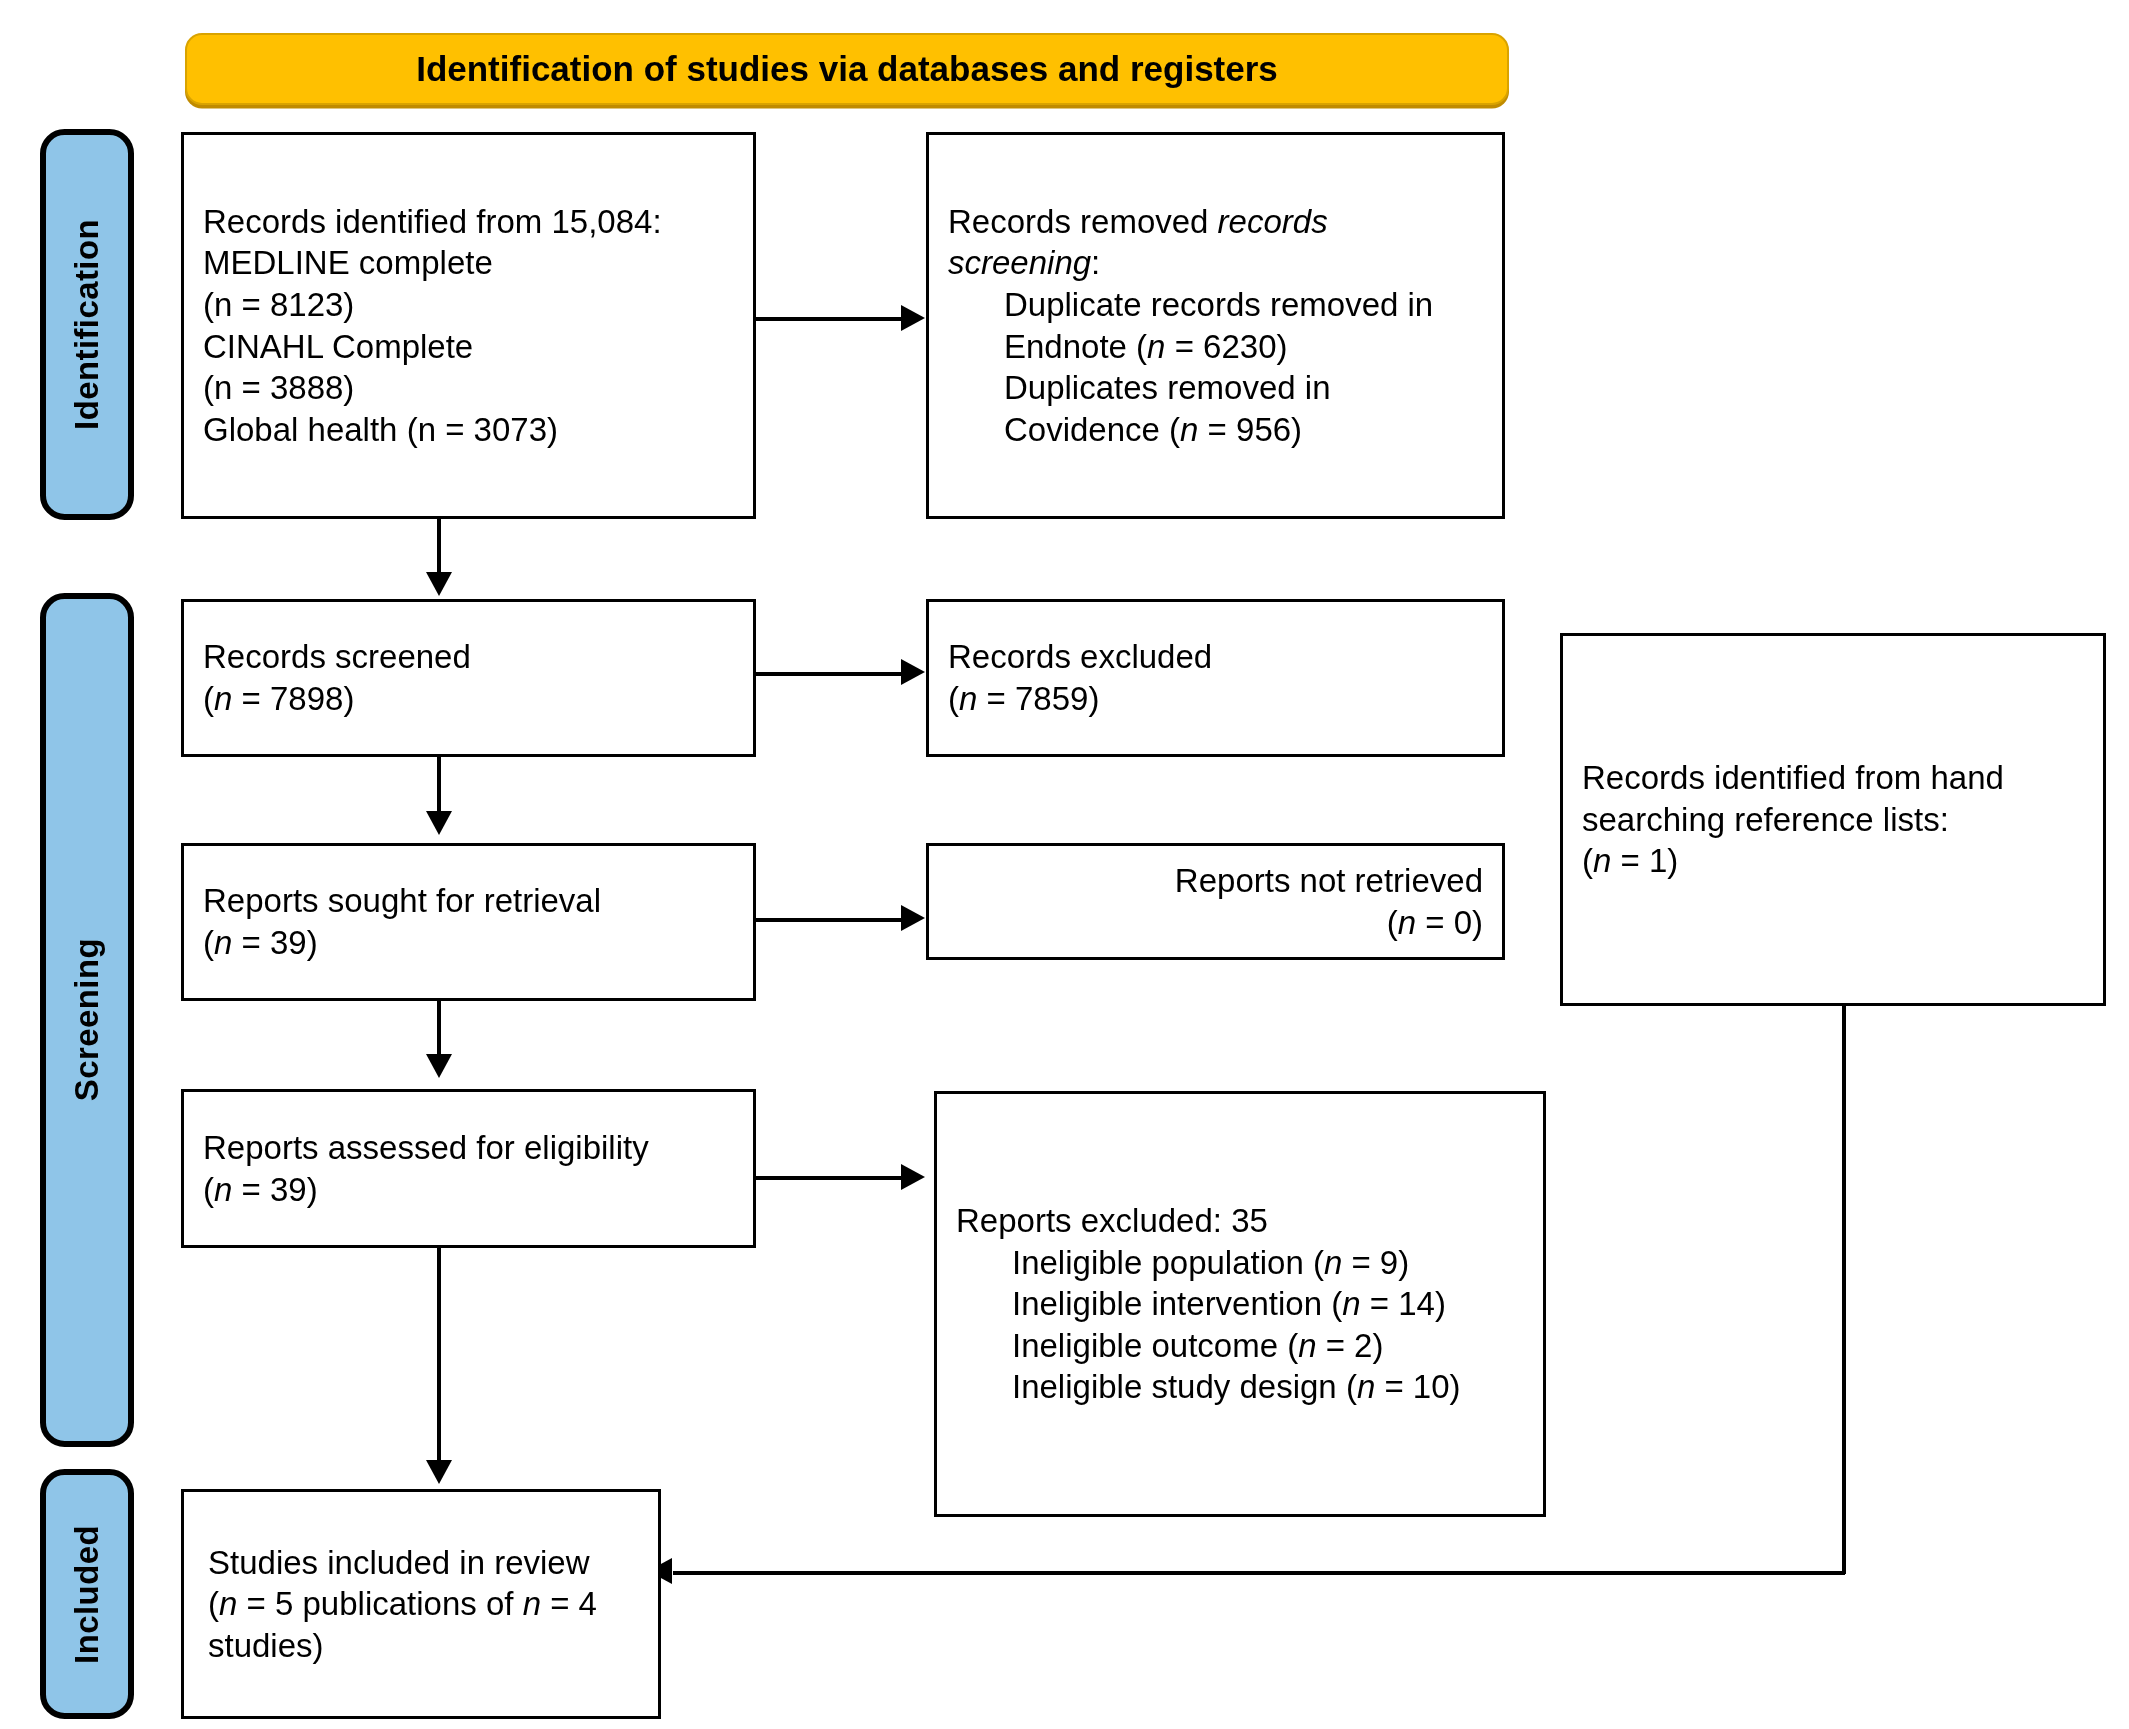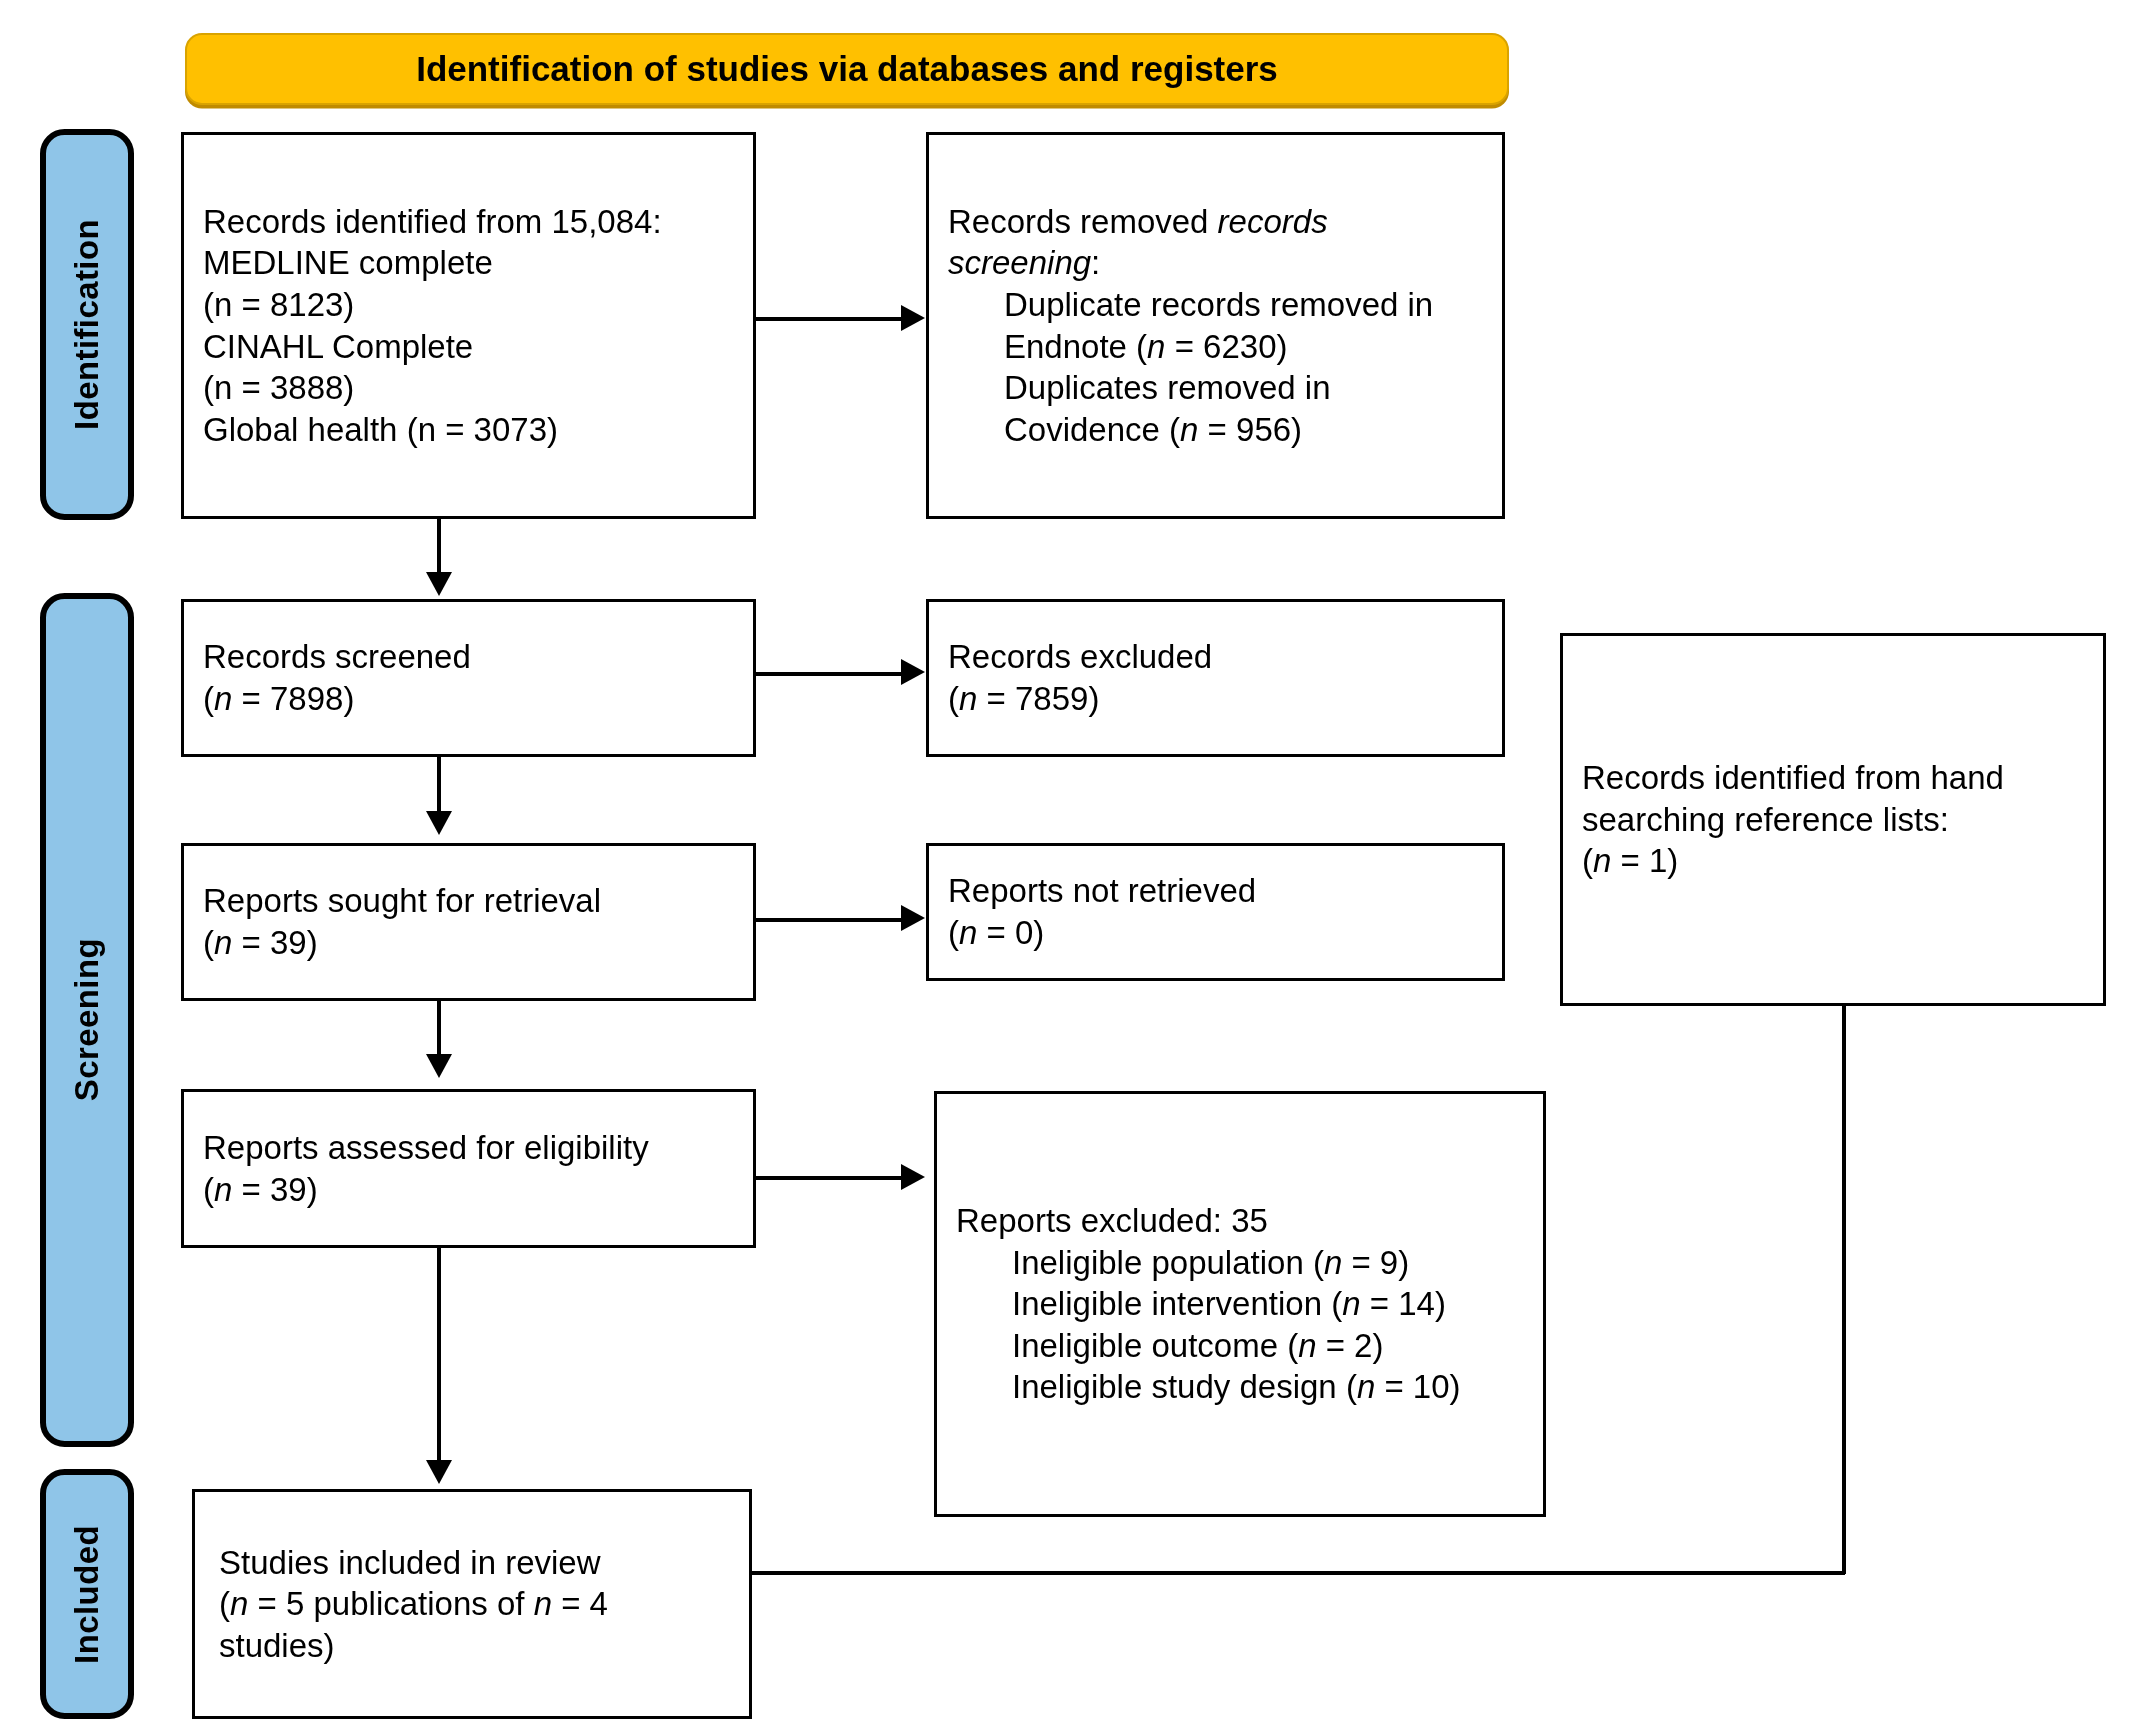--- a/index.html
+++ b/index.html
@@ -155,21 +155,21 @@
   <div class="arrow-d" style="left:426px;top:811px;"></div>
 
   <div class="box" style="left:181px;top:843px;width:575px;height:158px;">
     <div class="line">Reports sought for retrieval</div>
     <div class="line">(<i>n</i> = 39)</div>
   </div>
 
   <div class="hline" style="left:756px;top:918px;width:148px;"></div>
   <div class="arrow-r" style="left:901px;top:905px;"></div>
 
-  <div class="box" style="left:926px;top:843px;width:579px;height:138px;">
+  <div class="box" style="left:926px;top:843px;width:579px;height:117px;align-items:flex-end;">
     <div class="line">Reports not retrieved</div>
     <div class="line">(<i>n</i> = 0)</div>
   </div>
 
   <div class="vline" style="left:437px;top:1001px;height:54px;"></div>
   <div class="arrow-d" style="left:426px;top:1054px;"></div>
 
   <div class="box" style="left:181px;top:1089px;width:575px;height:159px;">
     <div class="line">Reports assessed for eligibility</div>
     <div class="line">(<i>n</i> = 39)</div>
@@ -182,20 +182,20 @@
     <div class="line">Reports excluded: 35</div>
     <div class="line ind">Ineligible population (<i>n</i> = 9)</div>
     <div class="line ind">Ineligible intervention (<i>n</i> = 14)</div>
     <div class="line ind">Ineligible outcome (<i>n</i> = 2)</div>
     <div class="line ind">Ineligible study design (<i>n</i> = 10)</div>
   </div>
 
   <div class="vline" style="left:437px;top:1248px;height:214px;"></div>
   <div class="arrow-d" style="left:426px;top:1460px;"></div>
 
-  <div class="box" style="left:192px;top:1489px;width:560px;height:230px;padding-left:24px;">
+  <div class="box" style="left:181px;top:1489px;width:480px;height:230px;padding-left:24px;">
     <div class="line">Studies included in review</div>
     <div class="line">(<i>n</i> = 5 publications of <i>n</i> = 4</div>
     <div class="line">studies)</div>
   </div>
 
 </div>
 
 
 </body></html>

